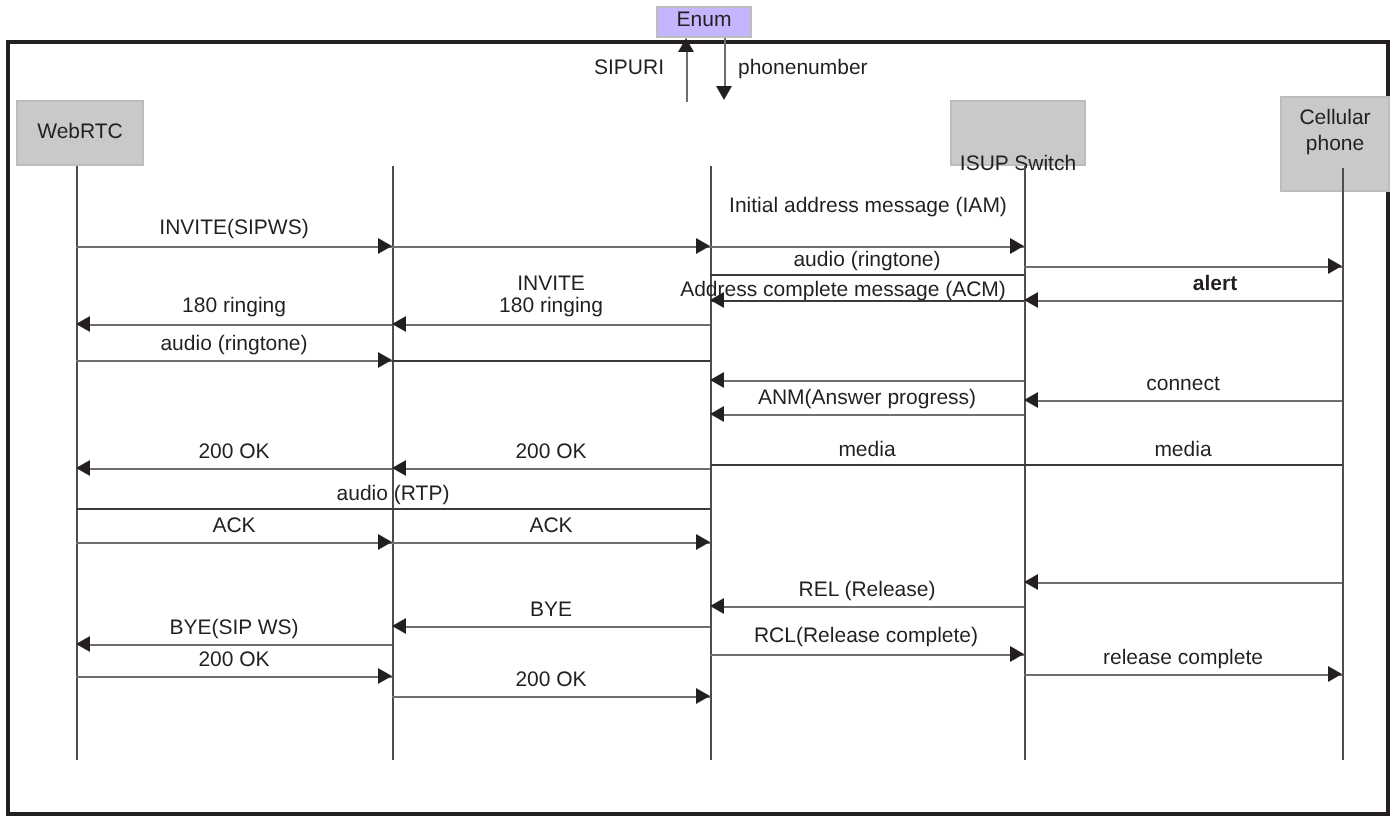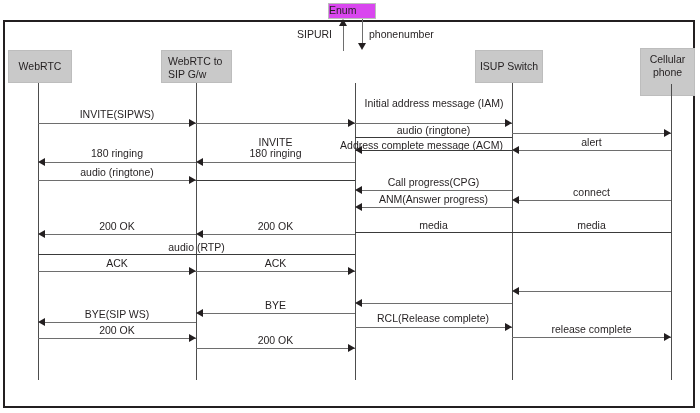--- a/index.html
+++ b/index.html
@@ -35,26 +35,27 @@
     line-height: 12.5px;
     padding: 4px 5px 0 6px;
   }
   .actor-box.center {
     text-align: center;
     padding-left: 2px;
     padding-right: 2px;
   }
   .enum-box {
     position: absolute;
-    background: #d946ef;
+    background: #c4b5fd;
     border: 1px solid #bdbdbd;
     box-sizing: border-box;
     color: #231f20;
     font-size: 10.5px;
     line-height: 13px;
+    text-align: center;
   }
   .lifeline {
     position: absolute;
     width: 1px;
     background: #4d4d4d;
   }
   .msg-line {
     position: absolute;
     height: 1px;
     background: #6e6e6e;
@@ -125,26 +126,23 @@
   <div class="side-label" style="left:297px; top:28px;">SIPURI</div>
 
   <div class="vert-line" style="left:362px; top:19px; height:25px;"></div>
   <div class="arrow-head down" style="left:358px; top:43px;"></div>
   <div class="side-label" style="left:369px; top:28px;">phonenumber</div>
 
   <div class="actor-box center" style="left:8px; top:50px; width:64px; height:33px; padding-top:9px;">
     <span>WebRTC</span>
   </div>
 
-  <div class="actor-box" style="left:161px; top:50px; width:71px; height:33px;">
-    <span>WebRTC to SIP G/w</span>
-  </div>
-
-
-  <div class="actor-box center" style="left:475px; top:50px; width:68px; height:33px; padding-top:9px;">
+
+
+  <div class="actor-box center" style="left:475px; top:50px; width:68px; height:33px; padding-top:25px;">
     <span>ISUP Switch</span>
   </div>
 
   <div class="actor-box center" style="left:640px; top:48px; width:55px; height:48px; padding-top:4px;">
     <span>Cellular phone</span>
   </div>
 
   <div class="lifeline" style="left:38px;  top:83px; height:297px;"></div>
   <div class="lifeline" style="left:196px; top:83px; height:297px;"></div>
   <div class="lifeline" style="left:355px; top:83px; height:297px;"></div>
@@ -162,21 +160,21 @@
   <div class="msg-label wrap" style="left:358px; top:97px; width:152px;">Initial address message (IAM)</div>
   <div class="msg-line" style="left:355px; top:123px; width:157px;"></div>
   <div class="arrow-head right" style="left:505px; top:119px;"></div>
 
   <div class="msg-line" style="left:512px; top:133px; width:159px;"></div>
   <div class="arrow-head right" style="left:664px; top:129px;"></div>
 
   <div class="msg-label" style="left:355px; top:124px; width:157px;">audio (ringtone)</div>
   <div class="msg-line dark" style="left:355px; top:137px; width:157px;"></div>
 
-  <div class="msg-label" style="left:512px; top:136px; width:159px;">alert</div>
+  <div class="msg-label" style="left:528px; top:136px; width:159px;font-weight:bold;">alert</div>
   <div class="msg-line" style="left:519px; top:150px; width:152px;"></div>
   <div class="arrow-head left" style="left:512px; top:146px;"></div>
 
   <div class="msg-label" style="left:340px; top:139px; width:163px;">Address complete message (ACM)</div>
   <div class="msg-line dark" style="left:355px; top:150px; width:157px;"></div>
 
   <div class="msg-label" style="left:38px; top:147px; width:158px;">180 ringing</div>
   <div class="msg-line" style="left:45px; top:162px; width:151px;"></div>
   <div class="arrow-head left" style="left:38px; top:158px;"></div>
 
@@ -185,21 +183,20 @@
   <div class="arrow-head left" style="left:196px; top:158px;"></div>
 
   <div class="arrow-head left" style="left:355px; top:146px;"></div>
 
   <div class="msg-label" style="left:38px; top:166px; width:158px;">audio (ringtone)</div>
   <div class="msg-line" style="left:38px; top:180px; width:158px;"></div>
   <div class="arrow-head right" style="left:189px; top:176px;"></div>
 
   <div class="msg-line dark" style="left:196px; top:180px; width:159px;"></div>
 
-  <div class="msg-label" style="left:355px; top:176px; width:157px;">Call progress(CPG)</div>
   <div class="msg-line" style="left:362px; top:190px; width:150px;"></div>
   <div class="arrow-head left" style="left:355px; top:186px;"></div>
 
   <div class="msg-label" style="left:512px; top:186px; width:159px;">connect</div>
   <div class="msg-line" style="left:519px; top:200px; width:152px;"></div>
   <div class="arrow-head left" style="left:512px; top:196px;"></div>
 
   <div class="msg-label" style="left:355px; top:193px; width:157px;">ANM(Answer progress)</div>
   <div class="msg-line" style="left:362px; top:207px; width:150px;"></div>
   <div class="arrow-head left" style="left:355px; top:203px;"></div>
@@ -225,20 +222,21 @@
   <div class="msg-line" style="left:38px; top:271px; width:158px;"></div>
   <div class="arrow-head right" style="left:189px; top:267px;"></div>
 
   <div class="msg-label" style="left:196px; top:257px; width:159px;">ACK</div>
   <div class="msg-line" style="left:196px; top:271px; width:159px;"></div>
   <div class="arrow-head right" style="left:348px; top:267px;"></div>
 
   <div class="msg-line" style="left:519px; top:291px; width:152px;"></div>
   <div class="arrow-head left" style="left:512px; top:287px;"></div>
 
+  <div class="msg-label" style="left:355px; top:289px; width:157px;">REL (Release)</div>
   <div class="msg-line" style="left:362px; top:303px; width:150px;"></div>
   <div class="arrow-head left" style="left:355px; top:299px;"></div>
 
   <div class="msg-label" style="left:196px; top:299px; width:159px;">BYE</div>
   <div class="msg-line" style="left:203px; top:313px; width:152px;"></div>
   <div class="arrow-head left" style="left:196px; top:309px;"></div>
 
   <div class="msg-label" style="left:38px; top:308px; width:158px;">BYE(SIP WS)</div>
   <div class="msg-line" style="left:45px; top:322px; width:151px;"></div>
   <div class="arrow-head left" style="left:38px; top:318px;"></div>

